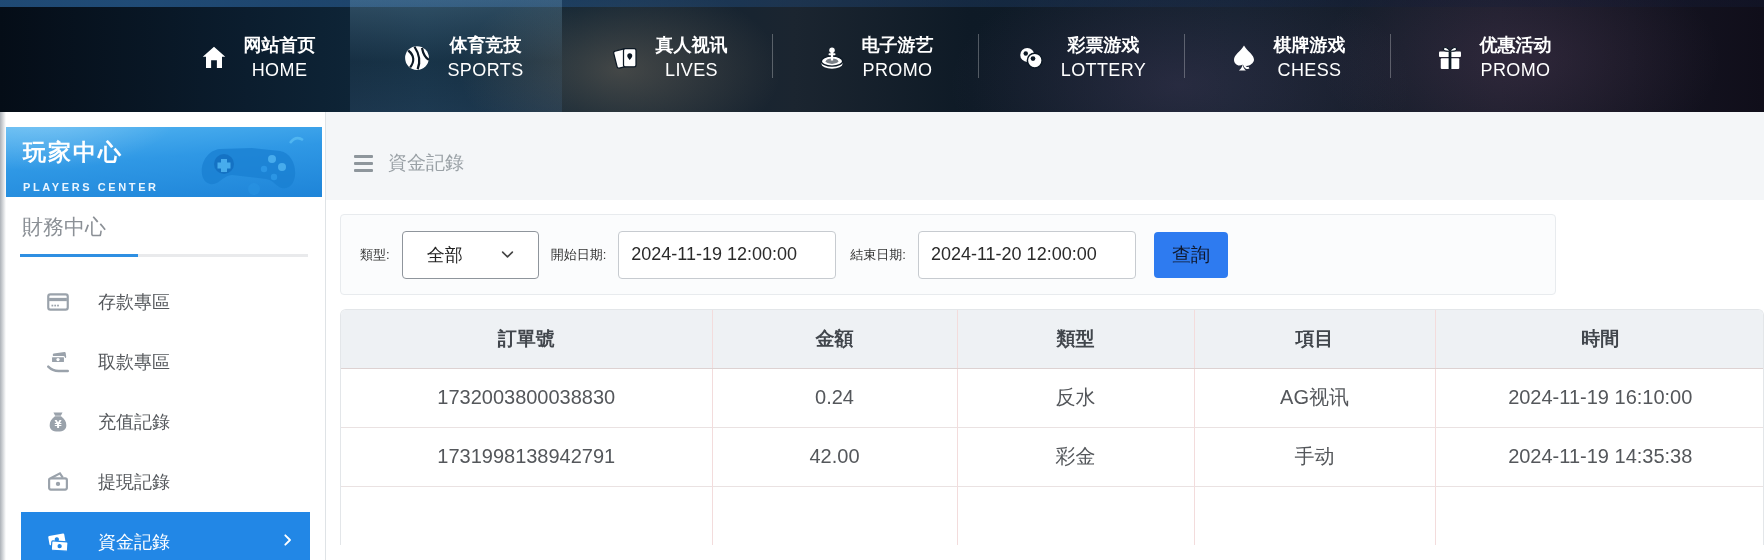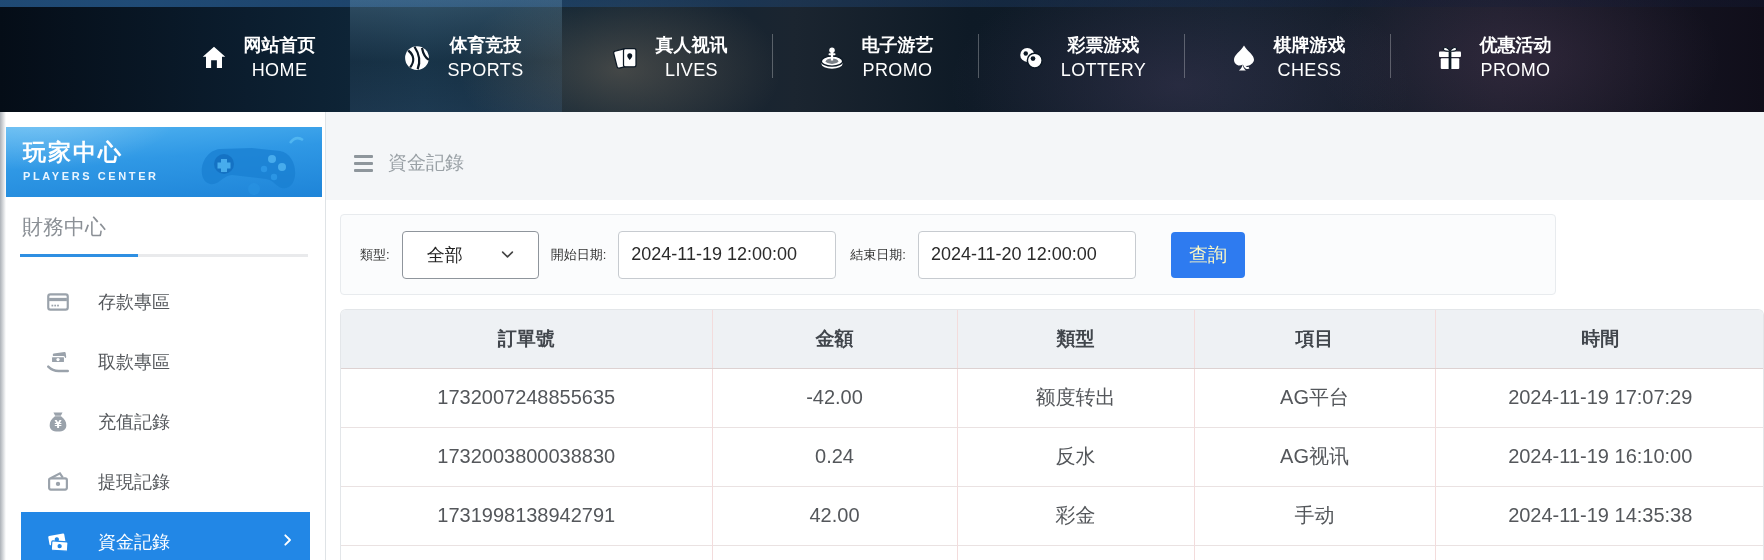--- a/index.html
+++ b/index.html
@@ -34,21 +34,21 @@
 
   
   .sidebar { width:326px; height:100%; background:#fff; border-right:1px solid #dfe3e6; position:relative; }
   .edge-shade { position:absolute; left:0; top:0; bottom:0; width:6px;
       background:linear-gradient(90deg, rgba(90,100,112,.50), rgba(255,255,255,0)); }
   .panel-head { margin:15px 0 0 6px; width:316px; height:70px; position:relative; overflow:hidden;
       background:linear-gradient(175deg,#52b4f1 0%, #2f98e5 45%, #1e84d8 100%); padding:10px 0 0 17px; }
   .panel-head::after { content:""; position:absolute; left:-30px; top:-40px; width:220px; height:90px;
       background:radial-gradient(ellipse at 30% 20%, rgba(255,255,255,.28), rgba(255,255,255,0) 65%); }
   .ph-zh { font-size:23px; font-weight:bold; color:#fff; letter-spacing:2px; position:relative; z-index:2; }
-  .ph-en { font-size:11px; font-weight:bold; color:#e9f5ff; letter-spacing:2.6px; margin-top:2px; position:relative; z-index:2; }
+  .ph-en { font-size:11px; font-weight:bold; color:#e9f5ff; letter-spacing:2.6px; margin-top:13px; position:relative; z-index:2; }
   .gamepad { position:absolute; right:10px; top:6px; opacity:.85; z-index:1; }
   .section-title { margin:16px 0 0 22px; font-size:21px; color:#8b9096; }
   .rule { margin:13px 0 0 20px; width:288px; height:3px; background:#e9eaec; }
   .rule-accent { width:118px; height:3px; background:#2e8fe2; }
   .menu { margin:15px 0 0 21px; width:289px; }
   .mi { height:60px; display:flex; align-items:center; padding-left:24px; gap:27px;
       color:#55585c; font-size:18px; cursor:pointer; position:relative; }
   .mi .micon { width:26px; height:26px; color:#9aa2ab; flex:0 0 auto; }
   .mi .micon svg { width:26px; height:26px; display:block; }
   .mi.active { background:#2287e6; color:#fff; }
@@ -67,22 +67,22 @@
   .filter { margin:14px 0 0 14px; width:1216px; height:81px; background:#fbfcfd;
       border:1px solid #e8ebee; border-radius:4px; display:flex; align-items:center;
       padding-left:19px; gap:12px; }
   .flabel { font-size:13px; color:#333; white-space:nowrap; }
   .sel { width:137px; height:48px; border:1px solid #8f959c; border-radius:4px; background:#fff;
       display:flex; align-items:center; justify-content:space-between; padding:0 24px;
       font-size:18px; color:#222; cursor:pointer; }
   .sel svg { width:13px; height:13px; color:#444; }
   .inp { width:218px; height:48px; border:1px solid #c7cbd0; border-radius:4px; background:#fff;
       font-size:18px; color:#2a2a2a; padding:0 12px; font-family:inherit; }
-  .btn { width:74px; height:46px; margin-left:23px; background:#2e7bf0; border:none; border-radius:4px;
-      color:#fef9c3; font-size:19px; cursor:pointer; font-family:inherit; }
+  .btn { width:74px; height:46px; margin-left:6px; background:#2e7bf0; border:none; border-radius:4px;
+      color:#0f172a; font-size:19px; cursor:pointer; font-family:inherit; }
 
   .table-wrap { margin:14px 0 0 14px; width:1424px; border:1px solid #e3e6e9; border-bottom:none;
       border-radius:6px 6px 0 0; overflow:hidden; }
   table { width:100%; border-collapse:collapse; table-layout:fixed; }
   th { height:58px; background:#eef1f4; font-size:19px; font-weight:bold; color:#41464c;
       text-align:center; border-bottom:1px solid #ddd2d2; }
   td { height:59px; font-size:20px; color:#54575b; text-align:center; background:#fff; }
   th + th, td + td { border-left:1px solid #f3dcdc; }
   tbody tr + tr td { border-top:1px solid #eae2e2; }
 </style>
@@ -321,27 +321,20 @@
             <tr id="table-head-row">
               <th>訂單號</th>
               <th>金額</th>
               <th>類型</th>
               <th>項目</th>
               <th>時間</th>
             </tr>
           </thead>
         <tbody id="table-body">
             <tr>
-              <td>1732007248855635</td>
-              <td>-42.00</td>
-              <td>额度转出</td>
-              <td>AG平台</td>
-              <td>2024-11-19 17:07:29</td>
-            </tr>
-            <tr>
               <td>1732003800038830</td>
               <td>0.24</td>
               <td>反水</td>
               <td>AG视讯</td>
               <td>2024-11-19 16:10:00</td>
             </tr>
             <tr>
               <td>1731998138942791</td>
               <td>42.00</td>
               <td>彩金</td>

